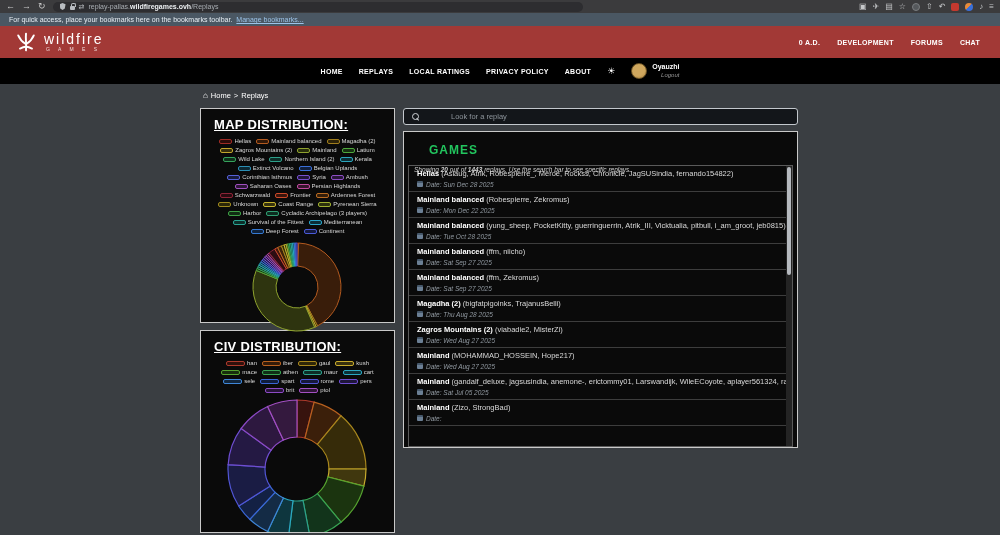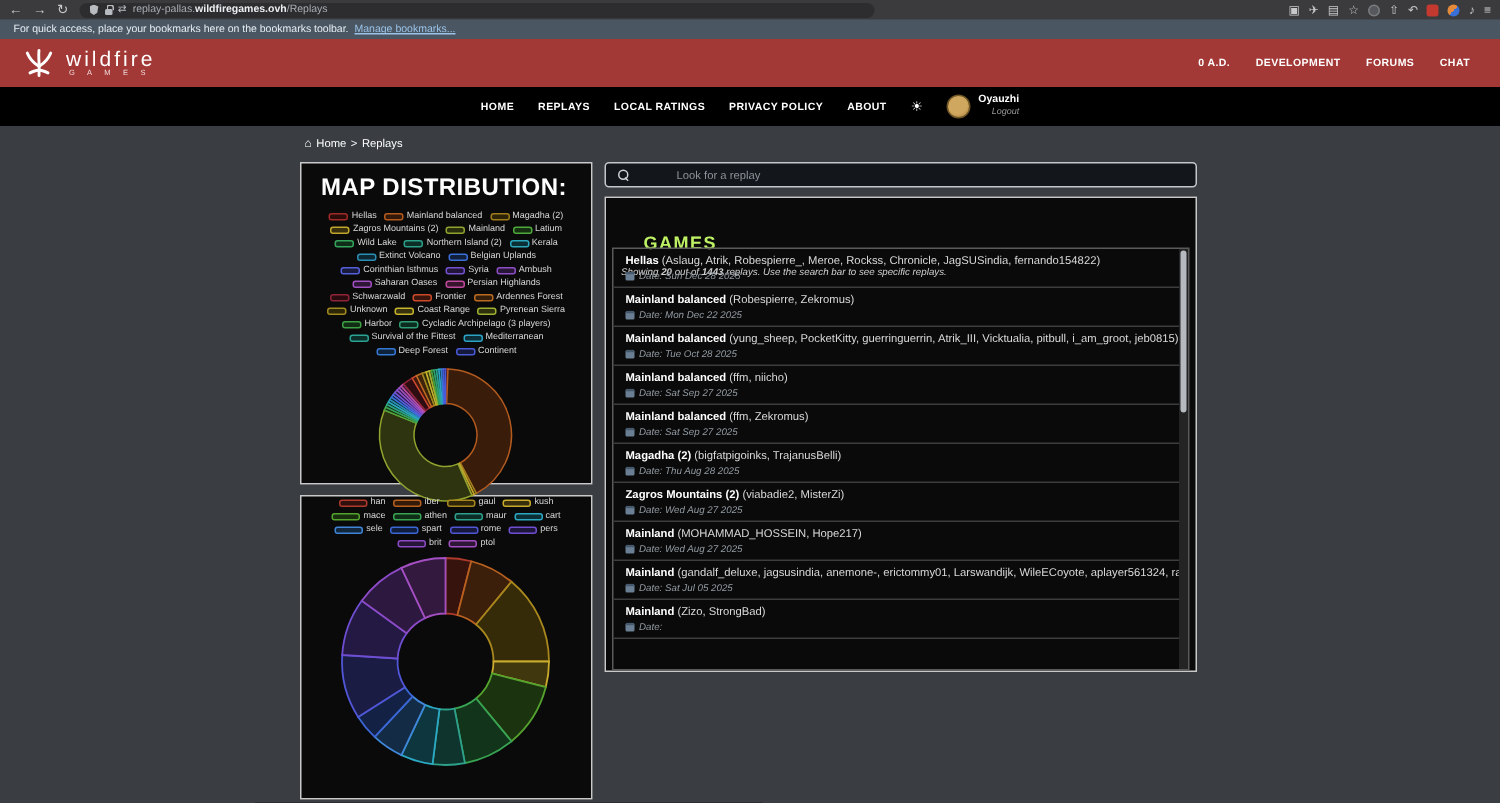--- a/index.html
+++ b/index.html
@@ -61,21 +61,21 @@
   .breadcrumb{position:absolute;left:203px;top:7px;display:flex;align-items:center;gap:3px;
               color:#fff;font-size:7.5px;}
   .bc-home-icon{font-size:8px;line-height:1;}
   .content{position:absolute;left:200px;top:24px;width:598px;display:flex;gap:8px;}
   .left-col{width:195px;flex:none;}
   .right-col{flex:1;min-width:0;}
 
   .panel{background:#0a0a0a;border:1px solid #c9c9c9;}
   .map-panel{height:215px;margin-bottom:7px;}
   .civ-panel{height:203px;overflow:hidden;}
-  .panel-title{color:#fff;font-weight:bold;font-size:16px;letter-spacing:.3px;padding:8px 0 5px 13px;}
+  .panel-title{color:#fff;font-weight:bold;font-size:13px;letter-spacing:.3px;padding:8px 0 5px 13px;text-decoration:underline;}
   .legend{display:flex;flex-wrap:wrap;justify-content:center;column-gap:5px;row-gap:3px;padding:1px 8px;}
   .legend-item{display:flex;align-items:center;gap:2px;}
   .chip{height:5px;border-radius:2px;border:1.5px solid;}
   .chip-sm{width:13px;}
   .chip-lg{width:19px;}
   .legend-label{color:#d8d8d8;font-size:6px;line-height:1;}
   .donut-svg{display:block;margin:2px auto 0;}
 
   
   .searchbar{height:17px;border:1px solid #c3c8cd;border-radius:3px;background:#13161a;
@@ -84,21 +84,21 @@
   .search-icon::before{content:"";position:absolute;left:0;top:0;width:5px;height:5px;
                        border:1.2px solid #cfd3d7;border-radius:50%;}
   .search-icon::after{content:"";position:absolute;left:5px;top:5px;width:3px;height:1.2px;
                       background:#cfd3d7;transform:rotate(45deg);transform-origin:0 0;}
   .search-input{flex:1;background:transparent;border:none;outline:none;color:#e2e6ea;
                 font-size:7.5px;font-family:"Liberation Sans",sans-serif;margin-left:24px;}
   .search-input::placeholder{color:#8d949b;}
 
   
   .games-panel{height:317px;position:relative;}
-  .games-title{color:#bef264;font-size:12px;font-weight:bold;letter-spacing:1px;padding:11px 0 0 25px;margin-top:12px;}
+  .games-title{color:#22c55e;font-size:12px;font-weight:bold;letter-spacing:1px;padding:11px 0 0 25px;}
   .games-note{padding:9px 10px 0 10px;font-size:6.5px;font-style:italic;color:#cfcfcf;}
   .list-box{position:absolute;left:4px;right:4px;top:33px;bottom:0;border:1px solid #5a5a5a;
             overflow:hidden;}
   .game-row{height:26px;padding:3px 12px 0 8px;border-bottom:1px solid #3d3d3d;overflow:hidden;}
   .game-title{font-size:7.5px;color:#d9d9d9;white-space:nowrap;line-height:1.3;}
   .game-map{font-weight:bold;color:#fff;}
   .game-date{display:flex;align-items:center;gap:3px;margin-top:2px;
              font-size:6.5px;font-style:italic;color:#929aa2;}
   .cal-icon{width:6px;height:6px;flex:none;background:#6b7f94;border-radius:1px;border-top:2px solid #46586b;}
   .list-scroll{position:absolute;top:0;right:0;bottom:0;width:6px;background:#242424;}
@@ -418,20 +418,21 @@
                L95.34560748392059 29.01019841840092
                A21 21 0 0 0 94.69185056485809 29.04078376810483 Z" fill="rgb(17,39,67)" stroke="#3579d2" stroke-width="1"></path>
               <path d="M94.62889187107172 6.0213681147447815
                A44 44 0 0 1 95.99999999999999 6
                L96 29
                A21 21 0 0 0 95.34560748392059 29.01019841840092 Z" fill="rgb(24,29,68)" stroke="#4a5ad6" stroke-width="1"></path>
             </svg>
         </div>
 
         <div class="panel civ-panel">
+          <div class="panel-title">CIV DISTRIBUTION:</div>
           <div class="legend" id="civ-legend">
               <span class="legend-item">
                 <span class="chip chip-lg" style="border-color: rgb(173, 58, 44); background: rgb(48, 16, 12);"></span>
                 <span class="legend-label">han</span>
               </span>
               <span class="legend-item">
                 <span class="chip chip-lg" style="border-color: rgb(184, 97, 31); background: rgb(52, 27, 9);"></span>
                 <span class="legend-label">iber</span>
               </span>
               <span class="legend-item">

